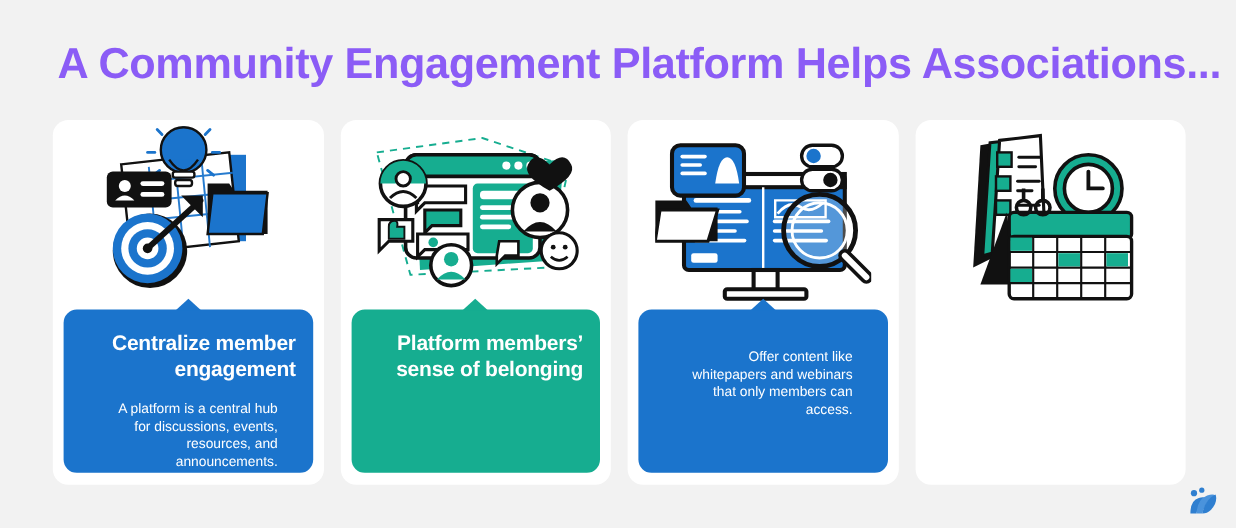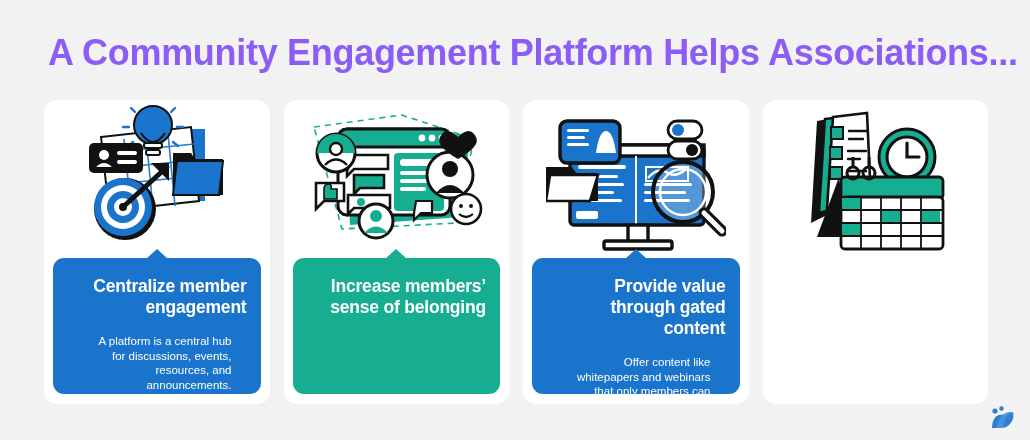--- a/index.html
+++ b/index.html
@@ -218,21 +218,21 @@
           <g>
             <circle cx="160" cy="104" r="15" fill="#fff" stroke="#111" stroke-width="2.6"></circle>
             <circle cx="155" cy="101" r="2" fill="#111"></circle>
             <circle cx="165" cy="101" r="2" fill="#111"></circle>
             <path d="M153 109 q7 6 14 0" stroke="#111" stroke-width="2.2" fill="none"></path>
           </g>
         </svg>
       </div>
       <div class="panel teal">
         <div class="notch teal"></div>
-        <p class="panel-title">Increase members’ sense of belonging</p>
+        <p class="panel-title">Platform members’ sense of belonging</p>
       </div>
     </div>
 
     <div class="card">
       <div class="illus">
         <svg width="180" height="146" viewBox="0 0 180 146">
           <g>
             <rect x="24" y="40" width="134" height="80" rx="4" fill="#1b74cc" stroke="#111" stroke-width="3.4"></rect>
             <rect x="24" y="40" width="134" height="11" fill="#fff" stroke="#111" stroke-width="3.4"></rect>
             <g fill="#1b74cc">
@@ -279,21 +279,20 @@
           <g>
             <circle cx="137" cy="87" r="30" fill="#fff" fill-opacity="0.25" stroke="#111" stroke-width="4"></circle>
             <circle cx="137" cy="87" r="23" fill="none" stroke="#fff" stroke-width="2.4"></circle>
             <path d="M158 108 L176 126" stroke="#111" stroke-width="11" stroke-linecap="round"></path>
             <path d="M158 108 L176 126" stroke="#fff" stroke-width="5" stroke-linecap="round"></path>
           </g>
         </svg>
       </div>
       <div class="panel blue">
         <div class="notch blue"></div>
-        <p class="panel-title">Provide value through gated content</p>
         <p class="panel-body">Offer content like whitepapers and webinars that only members can access.</p>
       </div>
     </div>
 
     <div class="card">
       <div class="illus">
         <svg width="172" height="146" viewBox="0 0 172 146">
           <path d="M28 16 L62 10 L66 96 L22 118 Z" fill="#111"></path>
           <path d="M36 14 L70 10 L74 96 L30 108 Z" fill="#16ad90" stroke="#111" stroke-width="2.4"></path>
           <path d="M44 12 L78 8 L82 96 L38 104 Z" fill="#fff" stroke="#111" stroke-width="2.6"></path>

